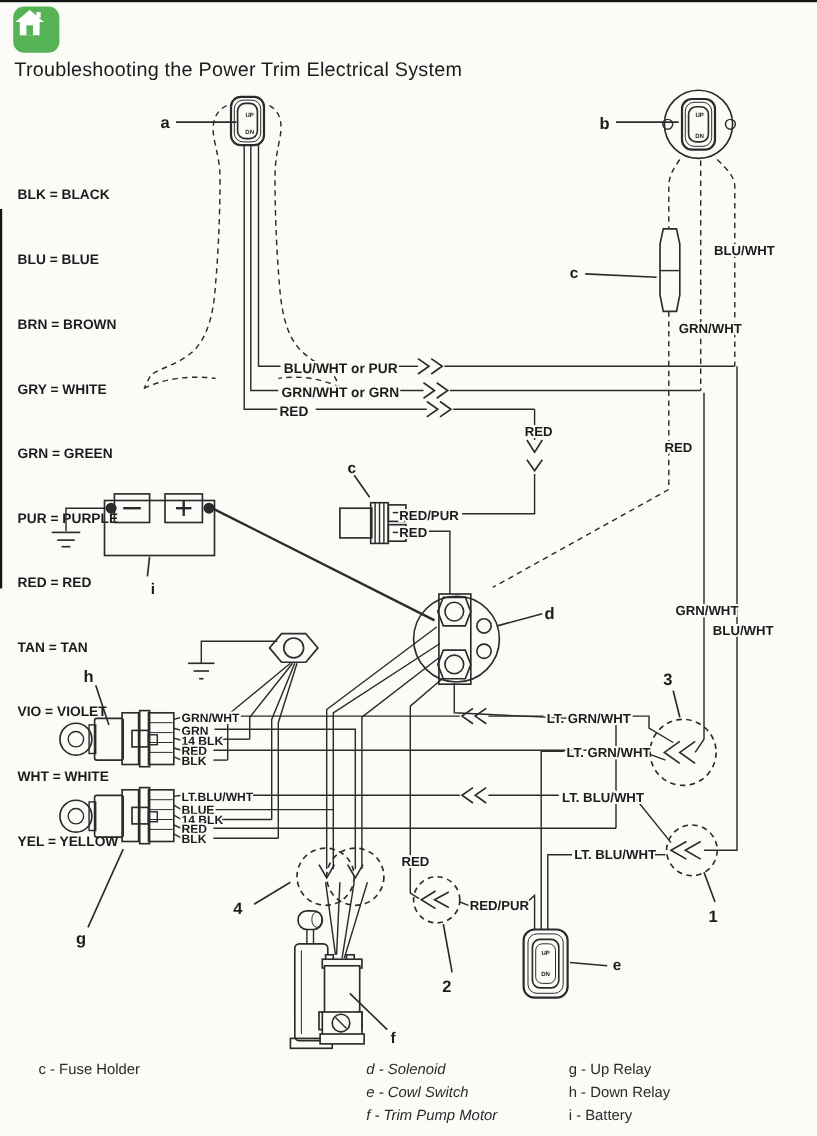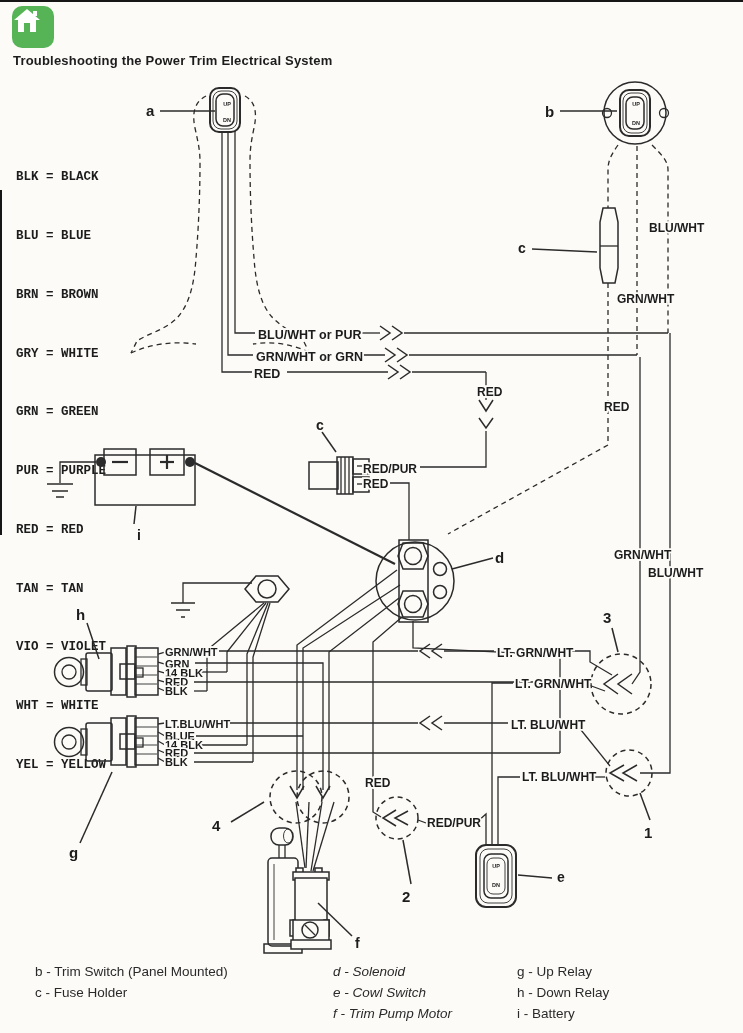--- a/index.html
+++ b/index.html
@@ -1,22 +1,22 @@
 <!DOCTYPE html>
 <html><head>
 <meta charset="utf-8">
 <style>
   html,body{margin:0;padding:0;}
   body{width:743px;height:1033px;background:#fcfbf8;position:relative;overflow:hidden;
        font-family:"Liberation Sans",sans-serif;color:#1c1c1c;}
   .abs{position:absolute;}
-  #title{left:13px;top:53px;font-size:13px;font-weight:bold;letter-spacing:0.2px;}
+  #title{left:13px;top:53px;font-size:18px;font-weight:normal;letter-spacing:0.2px;}
   #home-btn{left:12px;top:6px;width:42px;height:42px;border-radius:10px;background:#56b456;
             display:flex;align-items:center;justify-content:center;cursor:pointer;}
-  #color-legend{left:16px;top:129px;font-size:12.5px;font-weight:bold;line-height:19.6px;white-space:pre;font-family:Liberation Mono, monospace;}
+  #color-legend{left:16px;top:129px;font-size:12.5px;font-weight:bold;line-height:19.6px;white-space:pre;}
   #footer-legend{left:0;top:961px;width:743px;font-size:13.5px;color:#2a2a2a;}
   .fcol{position:absolute;line-height:21px;}
   #fcol1{left:35px;} #fcol2{left:333px;font-style:italic;} #fcol3{left:517px;}
   svg{position:absolute;left:0;top:0;}
   svg path,svg rect,svg circle,svg line,svg polyline,svg polygon,svg ellipse{
       stroke:#2b2b2b;fill:none;stroke-width:1.3;}
   svg .w2{stroke-width:2;} svg .w22{stroke-width:2.2;} svg .w15{stroke-width:1.5;}
   svg .thin{stroke-width:0.9;}
   svg .dash{stroke-dasharray:5 4;}
   svg .fillDark{fill:#2b2b2b;stroke:none;}
@@ -363,21 +363,20 @@
     <text class="t12" x="515" y="688">LT. GRN/WHT</text>
     <text class="t12" x="511" y="729">LT. BLU/WHT</text>
     <text class="t12" x="522" y="781">LT. BLU/WHT</text>
     <text class="t12" x="365" y="787">RED</text>
     <text class="t12" x="427" y="827">RED/PUR</text>
   </g>
 </svg>
 
 <div id="footer-legend" class="abs">
   <div class="fcol" id="fcol1">
-    <div>b - Trim Switch (Panel Mounted)</div>
     <div>c - Fuse Holder</div>
   </div>
   <div class="fcol" id="fcol2">
     <div>d - Solenoid</div>
     <div>e - Cowl Switch</div>
     <div>f - Trim Pump Motor</div>
   </div>
   <div class="fcol" id="fcol3">
     <div>g - Up Relay</div>
     <div>h - Down Relay</div>

